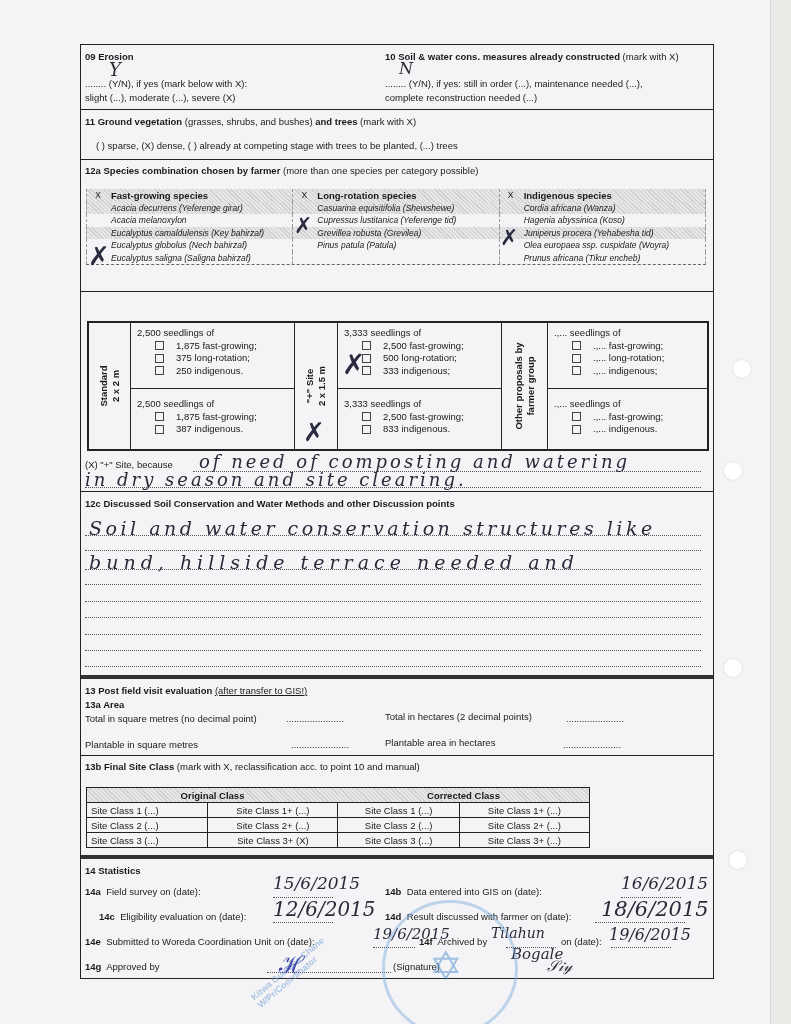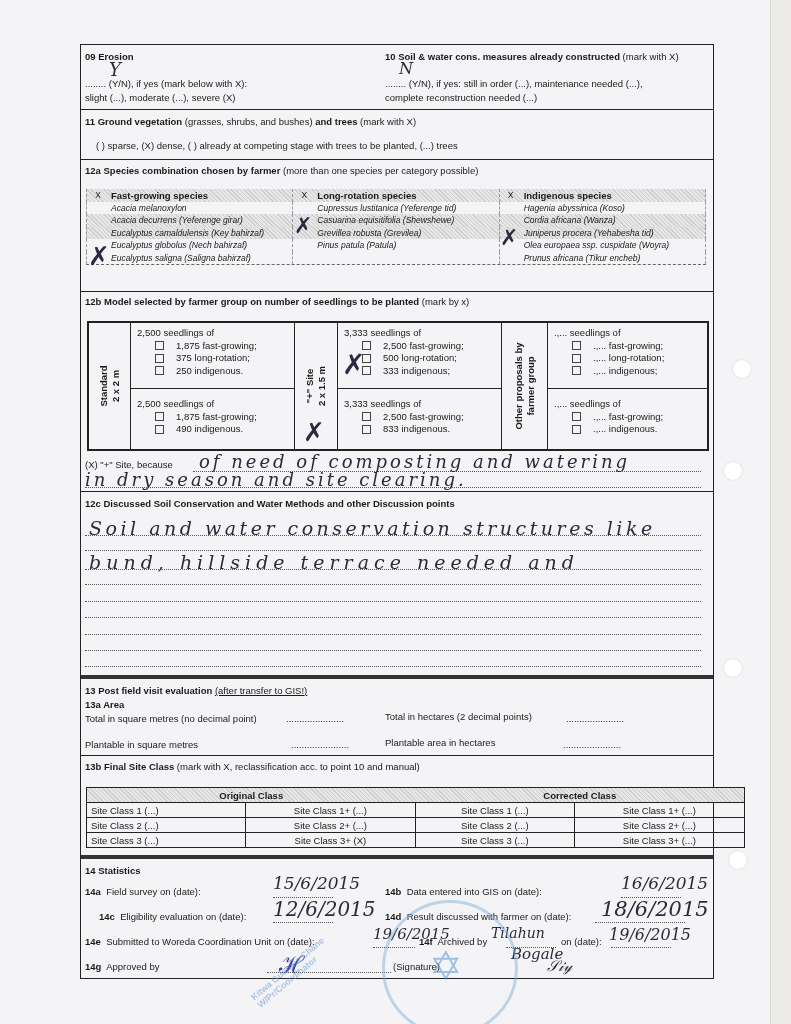--- a/index.html
+++ b/index.html
@@ -28,21 +28,21 @@
   .shade { background: repeating-linear-gradient(45deg,#cfcfcf 0 1px,#e6e6e6 1px 3px); }
   .hdr .n { font-style:normal; font-weight:bold; font-size:9.5px; }
   
   .mt { position:absolute; left:6px; top:276px; width:622px; height:130px; border:2px solid #222; box-sizing:border-box; }
   .mt .cell { position:absolute; box-sizing:border-box; font-size:9.5px; line-height:12.5px; padding:4px 6px; }
   .vert { position:absolute; box-sizing:border-box; border-right:1px solid #222; display:flex; align-items:center; justify-content:center; }
   .vert span { transform:rotate(-90deg); white-space:nowrap; font-weight:bold; font-size:9.5px; text-align:center; line-height:12px; }
   .chk { display:inline-block; width:7px; height:7px; border:1px solid #444; margin:0 12px 0 18px; vertical-align:middle; }
   .dots { border-bottom:1px dotted #555; position:absolute; }
   
-  .sc { position:absolute; left:5px; top:742px; width:659px; border:1px solid #222; border-collapse:collapse; font-size:9.5px; }
+  .sc { position:absolute; left:5px; top:742px; width:504px; border:1px solid #222; border-collapse:collapse; font-size:9.5px; }
   .sc td { border:1px solid #222; height:14px; padding:0 4px; }
   .sc th { height:12px; font-size:9.5px; }
   .stamp { position:absolute; border-radius:50%; border:3px solid rgba(120,170,220,0.45); color:rgba(90,150,210,0.6); }
 </style>
 </head>
 <body>
 
 <div class="page-edge"></div>
 <div class="hole" style="left:733px;top:360px"></div>
 <div class="hole" style="left:724px;top:462px"></div>
@@ -79,46 +79,46 @@
         </div>
       <div class="c">
           <span class="x">X</span>
           <span class="n">Long-rotation species</span>
         </div>
       <div class="c">
           <span class="x">X</span>
           <span class="n">Indigenous species</span>
         </div>
     </div>
+    <div class="sp-row shade">
+      <div class="c">
+          <span class="x"></span>
+          <span class="n">Acacia decurrens (Yeferenge girar)</span>
+        </div>
+      <div class="c">
+          <span class="x"></span>
+          <span class="n">Casuarina equisitifolia (Shewshewe)</span>
+        </div>
+      <div class="c">
+          <span class="x"></span>
+          <span class="n">Cordia africana (Wanza)</span>
+        </div>
+    </div>
     <div class="sp-row">
       <div class="c">
           <span class="x"></span>
           <span class="n">Acacia melanoxylon</span>
         </div>
       <div class="c">
           <span class="x"></span>
           <span class="n">Cupressus lustitanica (Yeferenge tid)</span>
         </div>
       <div class="c">
           <span class="x"></span>
           <span class="n">Hagenia abyssinica (Koso)</span>
-        </div>
-    </div>
-    <div class="sp-row shade">
-      <div class="c">
-          <span class="x"></span>
-          <span class="n">Acacia decurrens (Yeferenge girar)</span>
-        </div>
-      <div class="c">
-          <span class="x"></span>
-          <span class="n">Casuarina equisitifolia (Shewshewe)</span>
-        </div>
-      <div class="c">
-          <span class="x"></span>
-          <span class="n">Cordia africana (Wanza)</span>
         </div>
     </div>
     <div class="sp-row shade">
       <div class="c">
           <span class="x"></span>
           <span class="n">Eucalyptus camaldulensis (Key bahirzaf)</span>
         </div>
       <div class="c">
           <span class="x"></span>
           <span class="n">Grevillea robusta (Grevilea)</span>
@@ -155,36 +155,35 @@
           <span class="x"></span>
           <span class="n">Prunus africana (Tikur encheb)</span>
         </div>
     </div>
   </div>
   <div class="mark" style="left:7px;top:198px;font-size:26px">✗</div>
   <div class="mark" style="left:213px;top:170px">✗</div>
   <div class="mark" style="left:419px;top:182px">✗</div>
   <div class="hr" style="top:246px;border-top-width:1.5px"></div>
 
-  <div class="txt" style="left:4px;top:251px"><span class="b">12b Model selected by farmer group on number of seedlings to be planted</span><span> (mark by x)</span></div>
   <div class="mt">
     <div class="vert" style="left:0;top:0;width:42px;height:126px">
         <span style="white-space:pre">Standard
 2 x 2 m</span>
       </div>
     <div class="cell" style="left:42px;top:0;width:164px;height:66px;border-right:1px solid #222;border-bottom:1px solid #222">
       <div>2,500 seedlings of</div>
       <div><span class="chk"></span><span>1,875 fast-growing;</span></div>
       <div><span class="chk"></span><span>375 long-rotation;</span></div>
       <div><span class="chk"></span><span>250 indigenous.</span></div>
     </div>
     <div class="cell" style="left:42px;top:66px;width:164px;height:60px;border-right:1px solid #222;padding-top:9px">
       <div>2,500 seedlings of</div>
       <div><span class="chk"></span><span>1,875 fast-growing;</span></div>
-      <div><span class="chk"></span><span>490 indigenous.</span></div>
+      <div><span class="chk"></span><span>387 indigenous.</span></div>
     </div>
     <div class="vert" style="left:206px;top:0;width:43px;height:126px">
         <span style="white-space:pre">"+" Site
 2 x 1.5 m</span>
       </div>
     <div class="cell" style="left:249px;top:0;width:164px;height:66px;border-right:1px solid #222;border-bottom:1px solid #222">
       <div>3,333 seedlings of</div>
       <div><span class="chk"></span><span>2,500 fast-growing;</span></div>
       <div><span class="chk"></span><span>500 long-rotation;</span></div>
       <div><span class="chk"></span><span>333 indigenous;</span></div>

